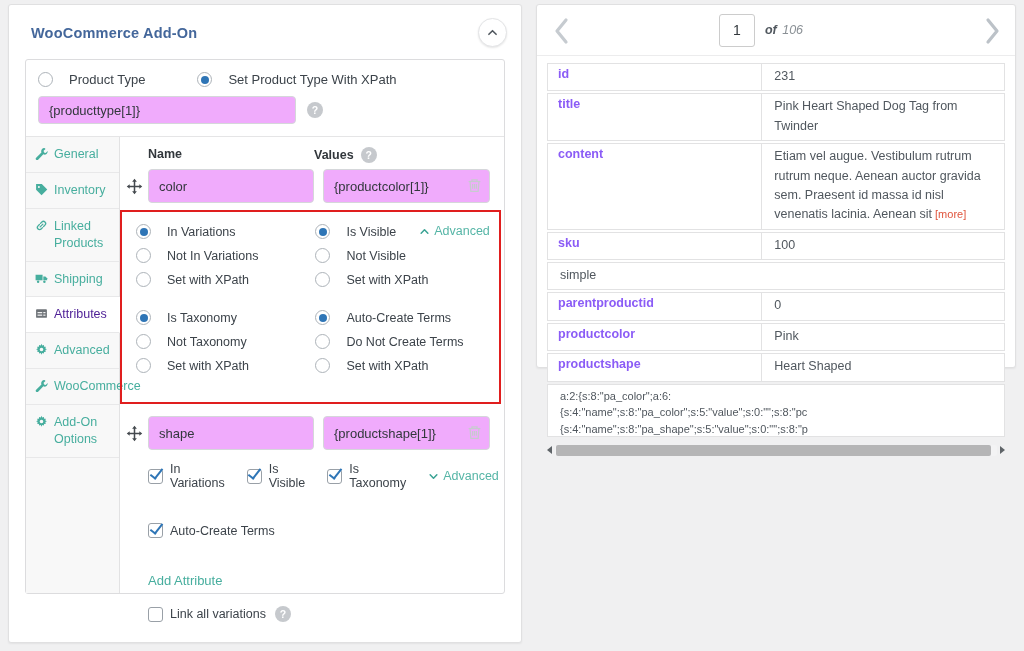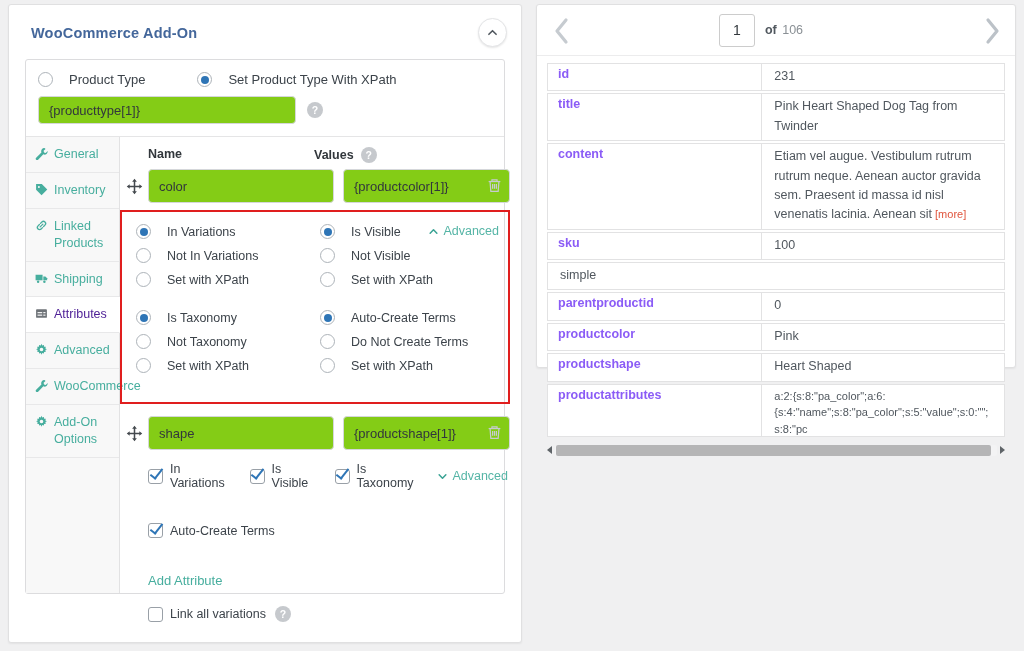--- a/index.html
+++ b/index.html
@@ -37,21 +37,21 @@
   .opt + .opt { margin-left:44px; }
 
   .radio { width:15px; height:15px; border:1px solid #adb3b9; border-radius:50%; background:#fff; position:relative; flex:none; display:inline-block; }
   .radio.on::after { content:""; position:absolute; left:2.5px; top:2.5px; right:2.5px; bottom:2.5px; background:#2e75b6; border-radius:50%; }
 
   .checkbox { width:15px; height:15px; border:1px solid #99a0a7; border-radius:3px; background:#fff; position:relative; flex:none; display:inline-block; }
   .checkbox.on::after { content:""; position:absolute; left:3.5px; top:-3.5px; width:5px; height:11px;
     border:solid #2e75b6; border-width:0 2.2px 2.2px 0; transform:rotate(38deg); }
 
   .text-input {
-    height:30px; border:1px solid #d5d7da; border-radius:4px; background:#84cc16;
+    height:30px; border:1px solid #d5d7da; border-radius:4px; background:#f0abfc;
     font-family:inherit; font-size:13px; color:#32373c; padding:12px 10px; width:100%;
   }
   .xpath-row { display:flex; align-items:center; gap:11px; }
   .xpath-row .text-input { width:258px; height:28px; }
 
   .help { width:16px; height:16px; border-radius:50%; background:#c6c9cd; color:#fff; flex:none;
     display:inline-flex; align-items:center; justify-content:center; font-size:10.5px; font-weight:bold; cursor:pointer; }
   .help::before { content:"?"; }
 
   .tabs-wrap { display:flex; flex:1; min-height:0; border-top:1px solid #e5e5e6; }
@@ -62,21 +62,21 @@
   .tab-item.active { background:#fff; color:#4c1d95; margin-right:-1px; border-right:1px solid #fff; }
   .tab-item.active .t-icon { color:#6d7277; }
 
   .tab-content { flex:1; padding:8px 15px 0 6px; position:relative; }
   .col-headers { display:flex; font-size:12.5px; font-weight:bold; color:#32373c; margin:2px 0 6px 0; }
   .col-headers .h-name { margin-left:22px; width:166px; }
   .col-headers .h-values { display:flex; align-items:center; gap:7px; }
 
   .attr-row { display:flex; align-items:center; }
   .drag-handle { width:17px; height:17px; color:#44494e; margin-right:5px; cursor:move; flex:none; }
-  .attr-row .name-wrap { width:186px; }
+  .attr-row .name-wrap { width:166px; }
   .attr-row .name-wrap .text-input { height:34px; }
   .val-wrap { position:relative; width:167px; margin-left:9px; }
   .val-wrap .text-input { height:34px; padding-right:30px; }
   .trash { position:absolute; right:7px; top:8px; width:17px; height:17px; color:#c7cbcf; cursor:pointer; }
 
   .adv-box { border:2px solid #e01e1e; margin:7px 0 12px -6px; padding:12px 10px 6px 14px; position:relative; }
   .adv-grid { display:grid; grid-template-columns:1fr 1fr; column-gap:6px; }
   .radio-group { margin-bottom:14px; }
   .radio-group .opt { display:flex; margin:0 0 9px 0; font-size:12.5px; }
   .adv-link { position:absolute; top:12px; right:9px; }
@@ -92,21 +92,21 @@
   .link-all { display:flex; align-items:center; gap:9px; margin:17px 0 0 22px; font-size:13px; }
 
   
   .pager { height:51px; border-bottom:1px solid #ececed; display:flex; align-items:center; justify-content:center; position:relative; }
   .pager-chevron { position:absolute; top:11px; width:22px; height:30px; color:#c6cbd0; cursor:pointer; }
   .pager-chevron.left { left:14px; }
   .pager-chevron.right { right:12px; color:#bcc2c8; }
   .pager-center { display:flex; align-items:center; gap:10px; margin-left:-30px; }
   .pager-input { width:36px; height:33px; border:1px solid #ccc; border-radius:3px; text-align:center;
     font-family:inherit; font-size:14px; color:#32373c; }
-  .pager-of { font-size:12.5px; color:#50575e; font-weight:bold; }
+  .pager-of { font-size:12.5px; color:#50575e; font-weight:bold;font-style:italic; }
   .pager-total { font-size:12.5px; color:#8a9095; font-weight:normal; margin-left:2px; }
 
   .preview { margin:7px 10px 0 10px; }
   .trow { display:flex; border:1px solid #e2e2e3; margin-bottom:2px; background:#fff; }
   .tkey { width:47%; flex:none; padding:3px 10px 4px 10px; border-right:1px solid #e2e2e3;
     color:#8b5cf6; font-weight:bold; font-size:12.5px; }
   .tval { flex:1; padding:3px 10px 4px 12px; color:#50575e; font-size:12.5px; line-height:1.55; min-width:0; }
   .tval.serialized { white-space:pre-line; word-break:break-all; font-size:11px; line-height:1.5; max-height:51px; overflow:hidden; }
   .more { color:#e0543c; font-size:11px; margin-left:3px; }
 
@@ -417,21 +417,20 @@
       </div>
       <div class="trow">
         <div class="tkey">productcolor</div>
         <div class="tval">Pink</div>
       </div>
       <div class="trow">
         <div class="tkey">productshape</div>
         <div class="tval">Heart Shaped</div>
       </div>
       <div class="trow">
-        <div class="tkey">productattributes</div>
         <div class="tval serialized">a:2:{s:8:"pa_color";a:6:
 {s:4:"name";s:8:"pa_color";s:5:"value";s:0:"";s:8:"pc
 {s:4:"name";s:8:"pa_shape";s:5:"value";s:0:"";s:8:"p</div>
       </div>
     </div>
 
   <div class="hscroll">
     <span class="hs-arrow left"></span>
     <span class="hs-track">
       <span class="hs-thumb"></span>

